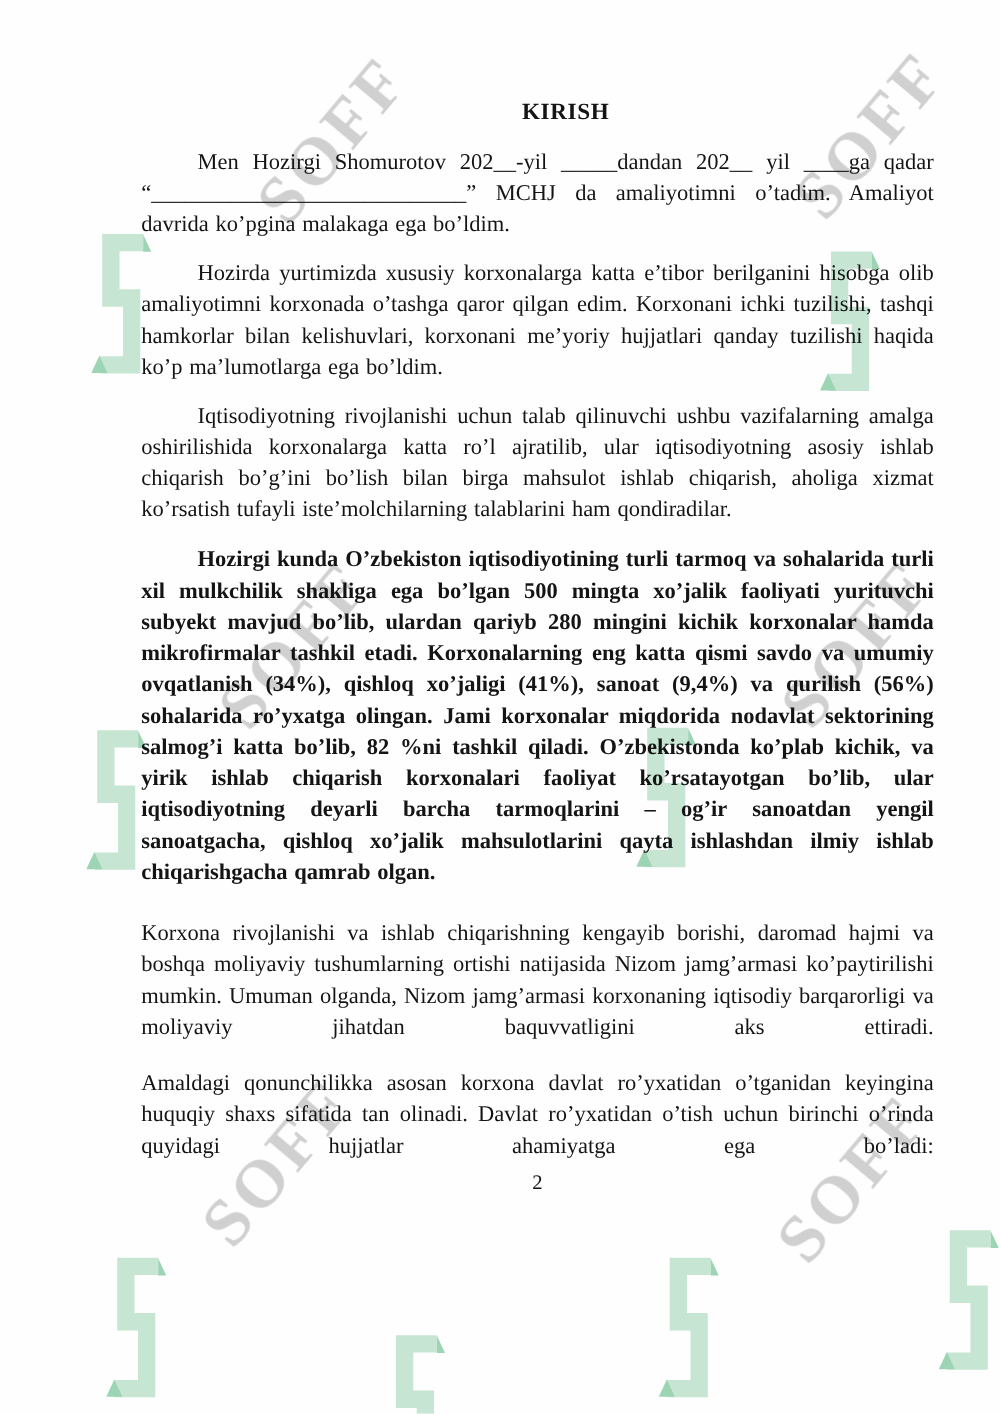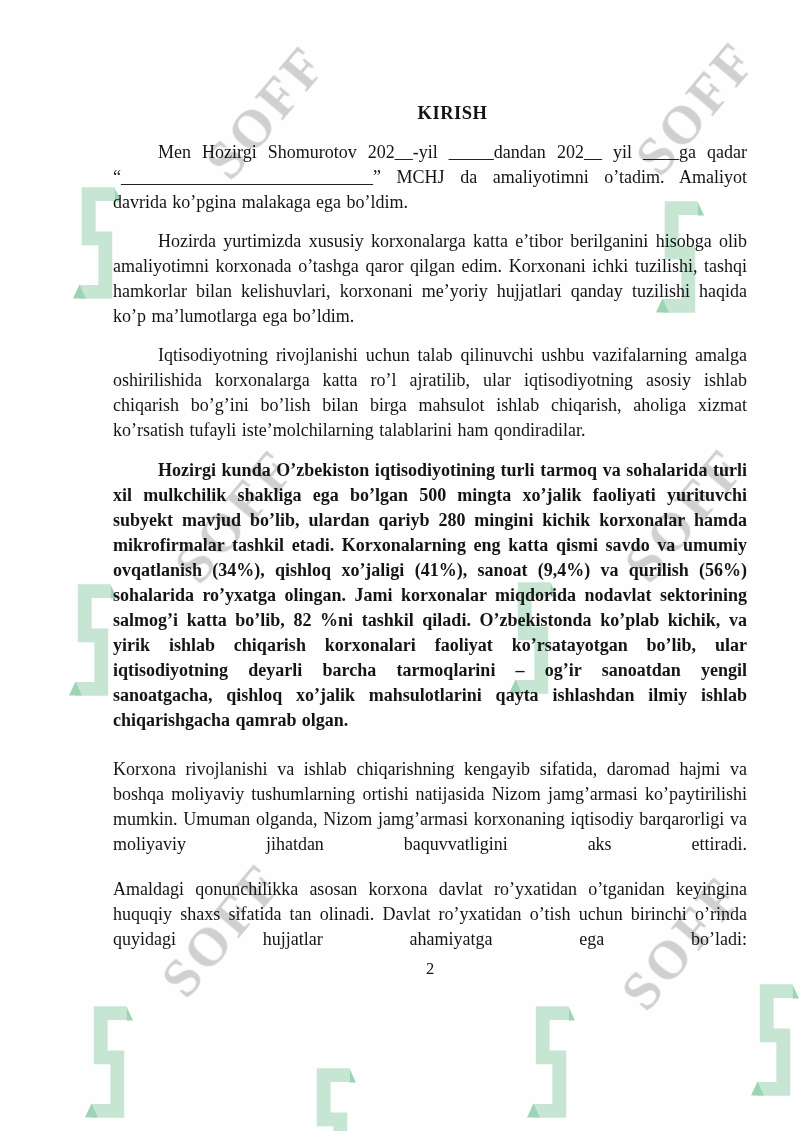--- a/index.html
+++ b/index.html
@@ -38,21 +38,20 @@
     width:48px;height:120px;
     transform:translate(-50%,-50%);
     opacity:.8;
     filter:blur(.4px);
   }
   .wm-logo svg{width:100%;height:100%;overflow:visible;}
   
   .content{
     position:relative;z-index:1;
     padding:78px 53px 0 113px;
-    margin-top:23px;
   }
   .doc-title{
     font-size:18.5px;
     font-weight:bold;
     text-align:center;
     text-indent:45px;
     line-height:25px;
     margin-bottom:14px;
     letter-spacing:.5px;
   }
@@ -126,18 +125,18 @@
         </svg></div>
   </div>
 
   <div class="content">
     <h1 class="doc-title">KIRISH</h1>
 
     <p class="para indent mb1">Men Hozirgi Shomurotov 202__-yil _____dandan 202__ yil ____ga qadar “____________________________” MCHJ da amaliyotimni o’tadim. Amaliyot davrida ko’pgina malakaga ega bo’ldim.</p>
     <p class="para indent mb3">Hozirda yurtimizda xususiy korxonalarga katta e’tibor berilganini hisobga olib amaliyotimni korxonada o’tashga qaror qilgan edim. Korxonani ichki tuzilishi, tashqi hamkorlar bilan kelishuvlari, korxonani me’yoriy hujjatlari qanday tuzilishi haqida ko’p ma’lumotlarga ega bo’ldim.</p>
     <p class="para indent mb2">Iqtisodiyotning rivojlanishi uchun talab qilinuvchi ushbu vazifalarning amalga oshirilishida korxonalarga katta ro’l ajratilib, ular iqtisodiyotning asosiy ishlab chiqarish bo’g’ini bo’lish bilan birga mahsulot ishlab chiqarish, aholiga xizmat ko’rsatish tufayli iste’molchilarning talablarini ham qondiradilar.</p>
     <p class="para indent mb5">Hozirgi kunda O’zbekiston iqtisodiyotining turli tarmoq va sohalarida turli xil mulkchilik shakliga ega bo’lgan 500 mingta xo’jalik faoliyati yurituvchi subyekt mavjud bo’lib, ulardan qariyb 280 mingini kichik korxonalar hamda mikrofirmalar tashkil etadi. Korxonalarning eng katta qismi savdo va umumiy ovqatlanish (34%), qishloq xo’jaligi (41%), sanoat (9,4%) va qurilish (56%) sohalarida ro’yxatga olingan. Jami korxonalar miqdorida nodavlat sektorining salmog’i katta bo’lib, 82 %ni tashkil qiladi. O’zbekistonda ko’plab kichik, va yirik ishlab chiqarish korxonalari faoliyat ko’rsatayotgan bo’lib, ular iqtisodiyotning deyarli barcha tarmoqlarini – og’ir sanoatdan yengil sanoatgacha, qishloq xo’jalik mahsulotlarini qayta ishlashdan ilmiy ishlab chiqarishgacha qamrab olgan.</p>
-    <p class="para stretch-last mb6">Korxona rivojlanishi va ishlab chiqarishning kengayib sifatida, daromad hajmi va boshqa moliyaviy tushumlarning ortishi natijasida Nizom jamg’armasi ko’paytirilishi mumkin. Umuman olganda, Nizom jamg’armasi korxonaning iqtisodiy barqarorligi va moliyaviy jihatdan baquvvatligini aks ettiradi.</p>
+    <p class="para stretch-last mb6">Korxona rivojlanishi va ishlab chiqarishning kengayib borishi, daromad hajmi va boshqa moliyaviy tushumlarning ortishi natijasida Nizom jamg’armasi ko’paytirilishi mumkin. Umuman olganda, Nizom jamg’armasi korxonaning iqtisodiy barqarorligi va moliyaviy jihatdan baquvvatligini aks ettiradi.</p>
     <p class="para stretch-last mb7">Amaldagi qonunchilikka asosan korxona davlat ro’yxatidan o’tganidan keyingina huquqiy shaxs sifatida tan olinadi. Davlat ro’yxatidan o’tish uchun birinchi o’rinda quyidagi hujjatlar ahamiyatga ega bo’ladi:</p>
 
     <div class="page-number">2</div>
   </div>
 </div>
 
 </body></html>

